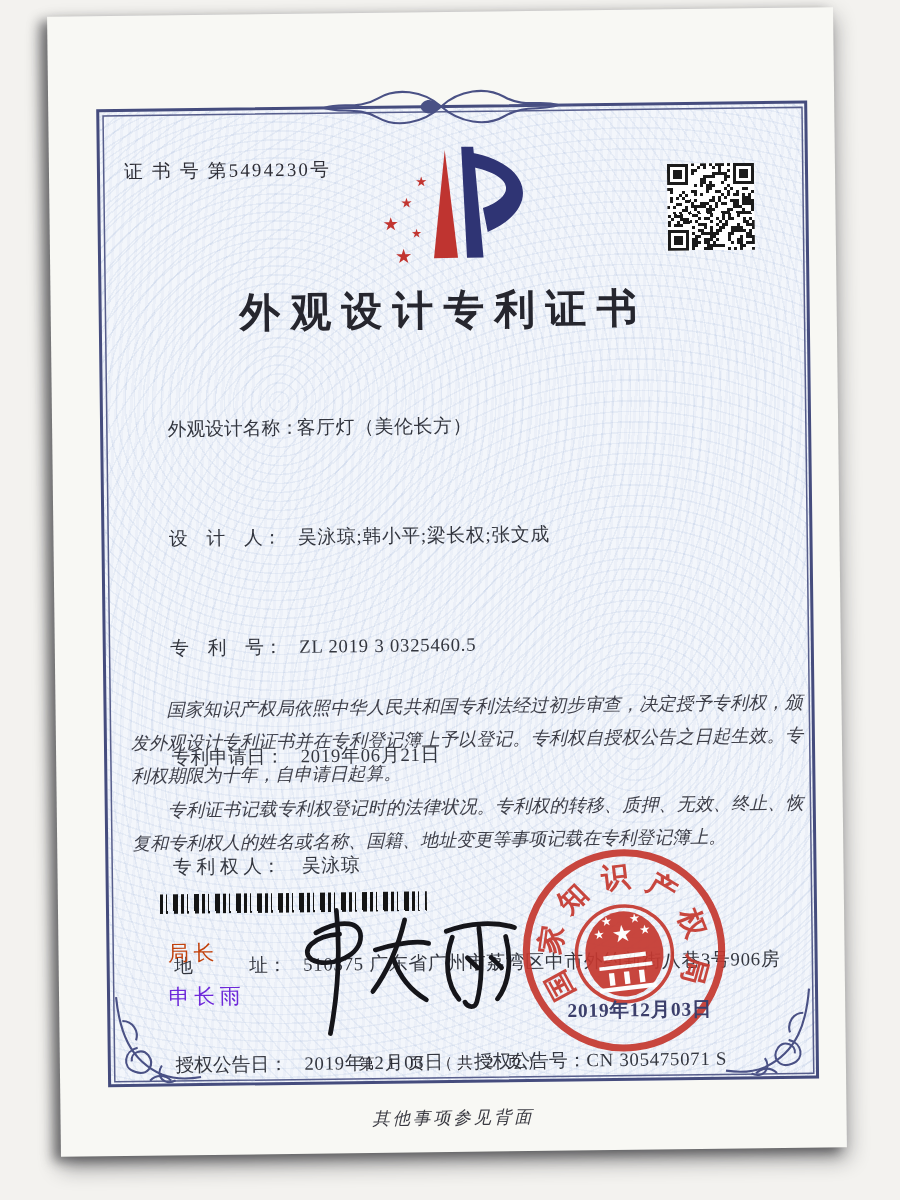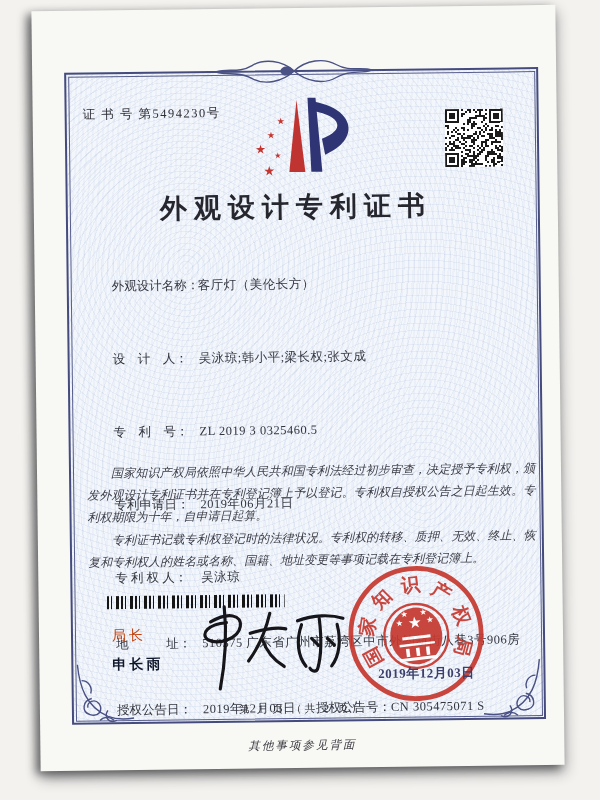--- a/index.html
+++ b/index.html
@@ -47,21 +47,21 @@
     position:absolute;left:50px;right:26px;top:452px;
     font-size:12px;line-height:1.85;color:#3d3e48;text-align:justify;font-style:italic;
   }
   .bodytext p{margin:0;text-indent:2em;}
   .barcode{
     position:absolute;left:68px;top:586px;width:178px;height:13px;
     background:
       repeating-linear-gradient(90deg,#151515 0 2px,transparent 2px 4px,#151515 4px 5px,transparent 5px 9px,#151515 9px 12px,transparent 12px 14px);
   }
   .officer-title{position:absolute;left:73px;top:617px;font-size:14px;letter-spacing:3px;color:#c2410c;}
-  .officer-name{position:absolute;left:73px;top:646px;font-size:14px;letter-spacing:3px;color:#0f172a;font-weight:bold;}
+  .officer-name{position:absolute;left:73px;top:646px;font-size:14px;letter-spacing:3px;color:#6d28d9;}
   .signature{position:absolute;left:148px;top:592px;width:168px;height:96px;}
   .seal{position:absolute;left:306px;top:556px;width:142px;height:142px;transform:rotate(-6deg);opacity:.92;}
   .seal-date{
     position:absolute;left:312px;top:658px;width:150px;text-align:center;
     font-size:13px;font-weight:bold;color:#3c3f6b;letter-spacing:.5px;
   }
   .page-no{position:absolute;left:0;right:0;top:694px;text-align:center;font-size:10.5px;letter-spacing:3px;color:#2b2b33;}
   .back-note{position:absolute;left:0;right:0;top:730px;text-align:center;font-size:11.5px;font-style:italic;letter-spacing:2px;color:#3a3a42;}
 </style>
 </head>

